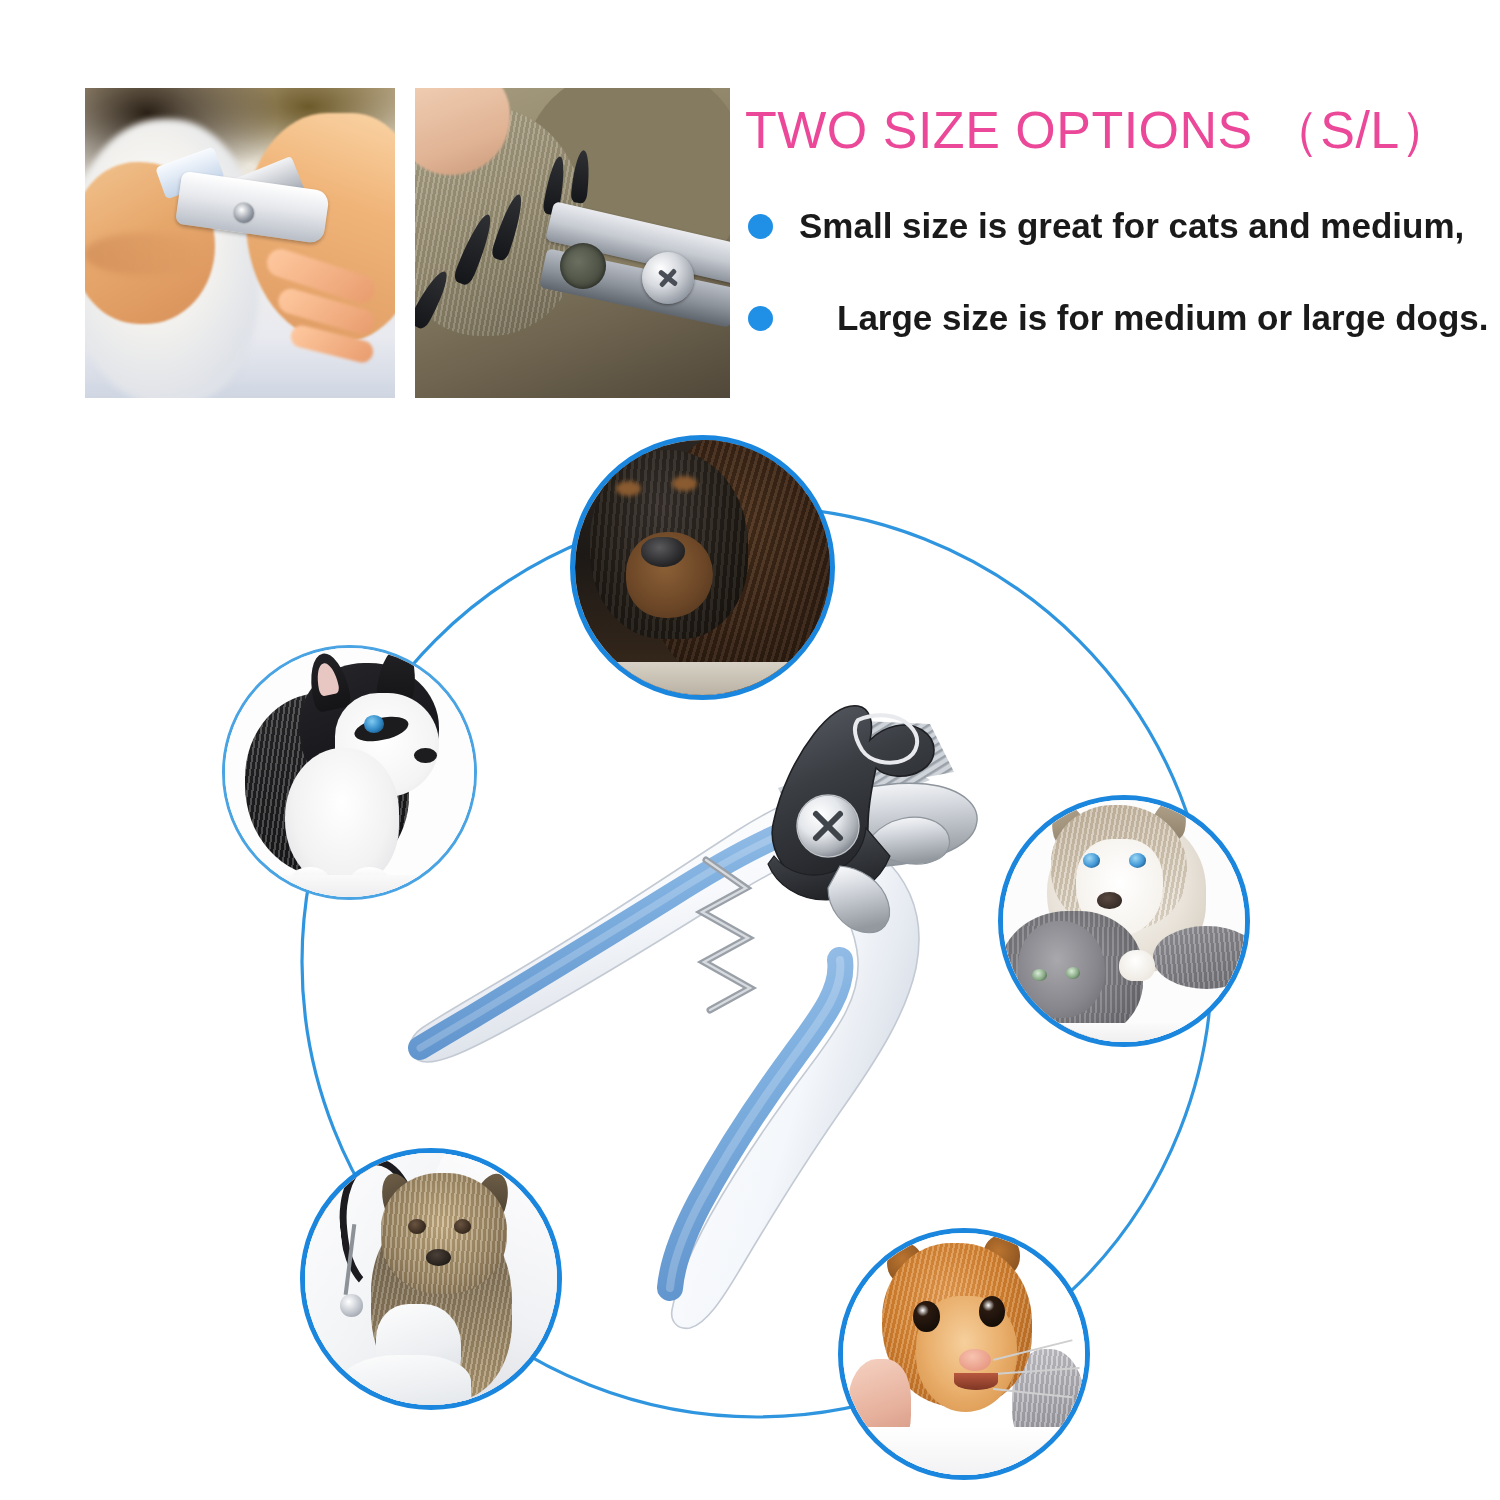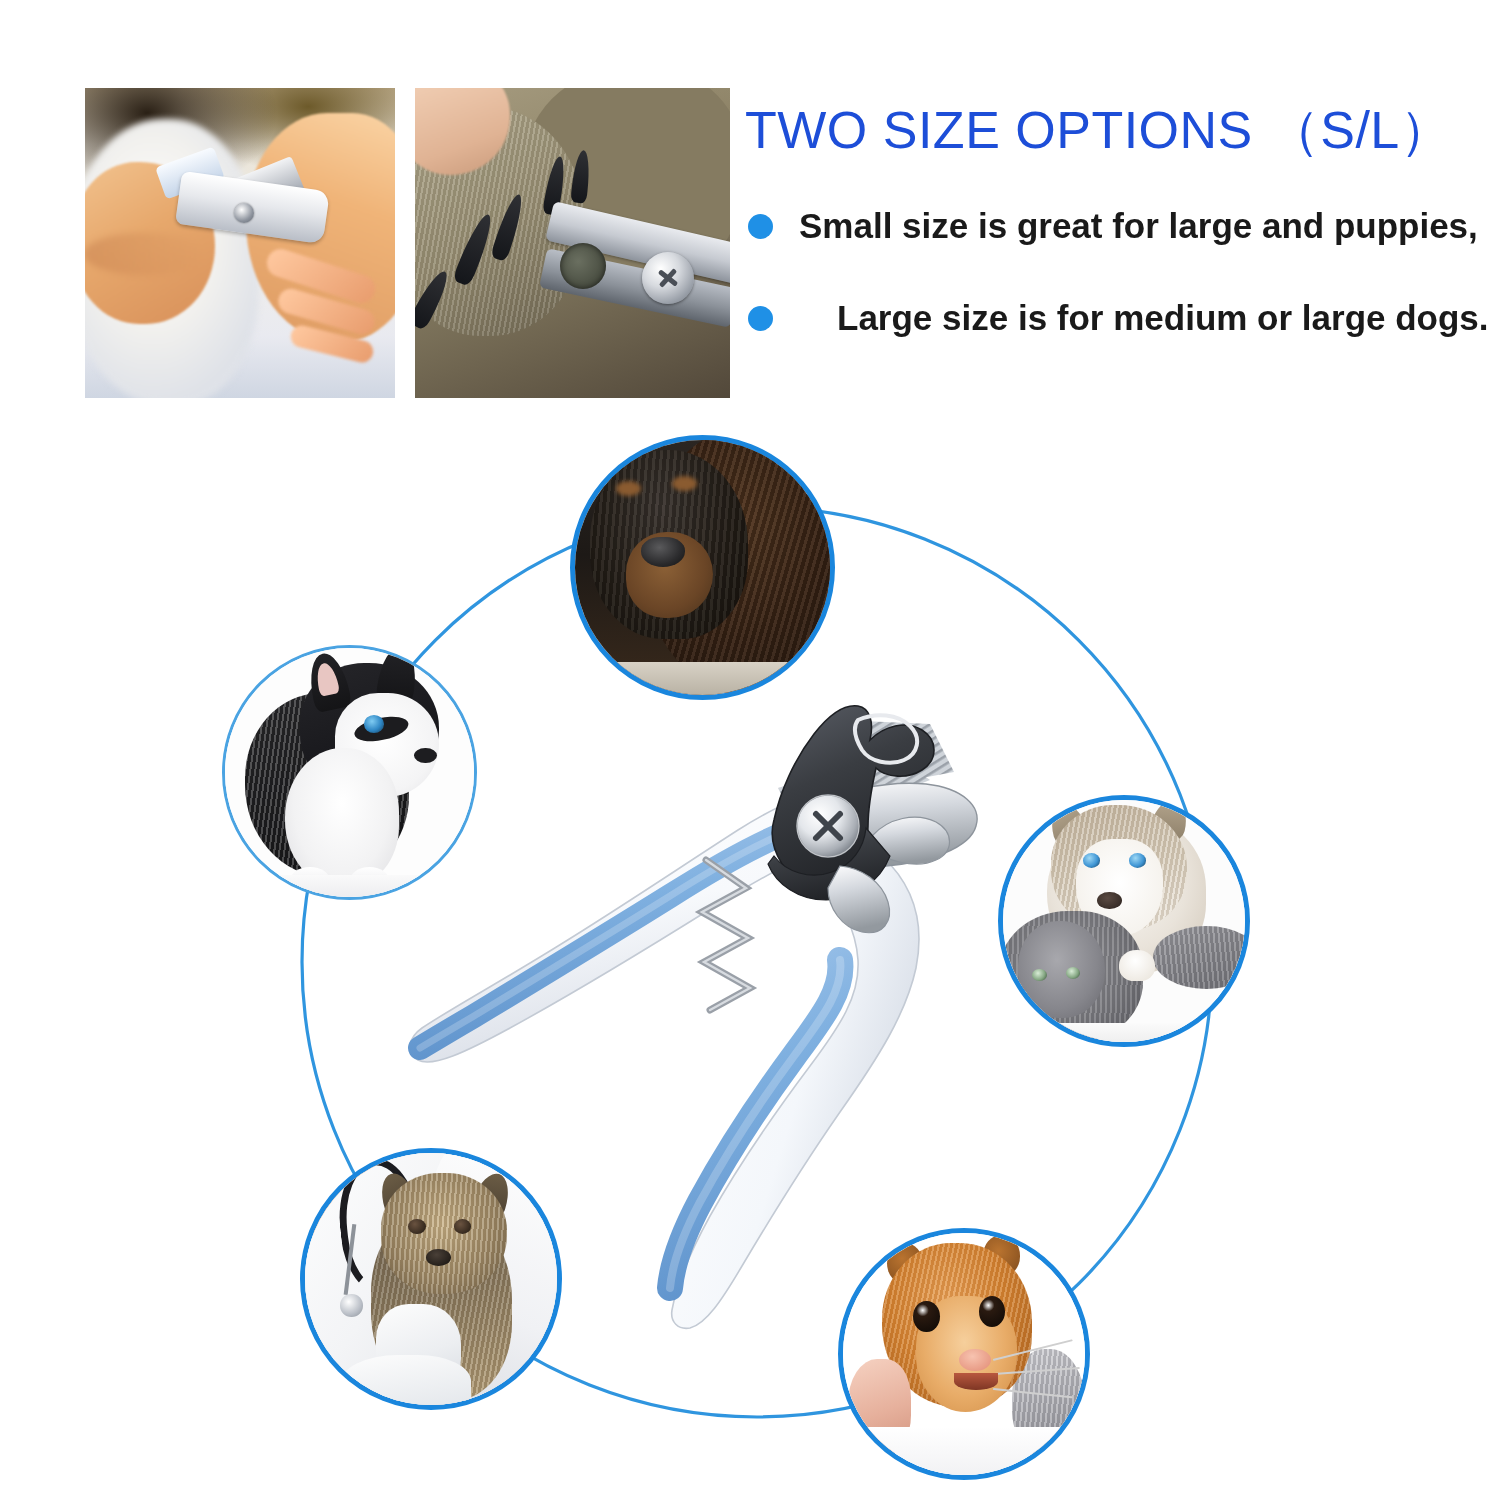--- a/index.html
+++ b/index.html
@@ -155,21 +155,21 @@
   }
   .t2-screw::after { transform: translate(-50%,-50%) rotate(-48deg); }
 
   
   #headline {
     position: absolute;
     left: 745px;
     top: 96px;
     font-size: 52px;
     letter-spacing: .5px;
-    color: #1d4ed8;
+    color: #ec4899;
     font-family: "Liberation Sans", sans-serif;
     white-space: nowrap;
   }
   .bullet-row {
     position: absolute;
     left: 748px;
     display: flex;
     align-items: center;
     white-space: nowrap;
   }
@@ -462,21 +462,21 @@
   <div class="t2-blade-lower"></div>
   <div class="t2-blade-upper"></div>
   <div class="t2-notch"></div>
   <div class="t2-screw"></div>
 </div>
 
 <div id="headline">TWO SIZE OPTIONS （S/L）</div>
 
 <div class="bullet-row" id="bullet-row-0">
   <span class="bullet-dot"></span>
-  <span class="bullet-text">Small size is great for large and puppies,</span>
+  <span class="bullet-text">Small size is great for cats and medium,</span>
 </div>
 
 <div class="bullet-row" id="bullet-row-1">
   <span class="bullet-dot"></span>
   <span class="bullet-text">Large size is for medium or large dogs.</span>
 </div>
 
 <svg id="connector-ring" viewBox="0 0 1500 1500">
   <circle cx="757" cy="962" r="455" fill="none" stroke="#2f95df" stroke-width="3.2"></circle>
 </svg>

